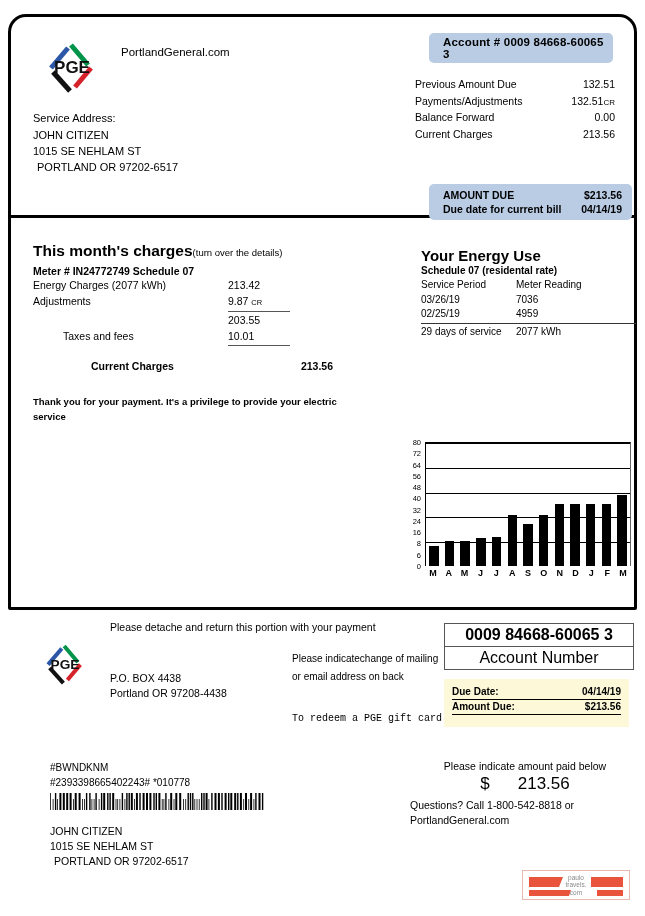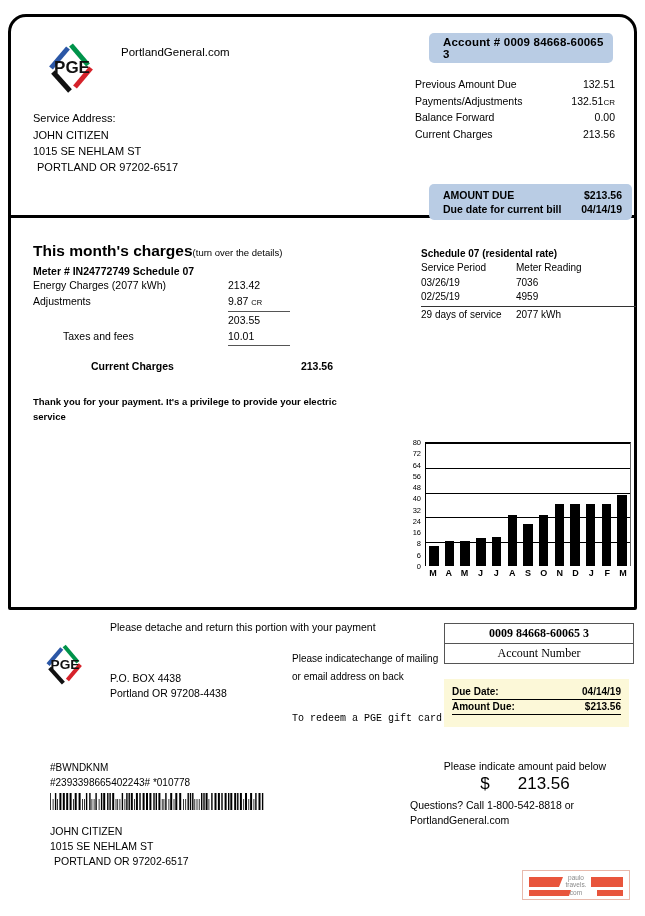--- a/index.html
+++ b/index.html
@@ -102,21 +102,21 @@
 
   
   .detach{ position:absolute; left:110px; top:621px; font-size:10.5px; }
   .stub-logo{ position:absolute; left:40px; top:638px; width:50px; height:50px; }
   .po-box{ position:absolute; left:110px; top:671px; font-size:10.5px; line-height:15px; }
   .indicate{ position:absolute; left:292px; top:650px; width:150px; font-size:10px; line-height:18px; }
   .giftcard{ position:absolute; left:292px; top:713px; font-size:10px;font-family:Liberation Mono, monospace; }
 
   .acctnum-box{ position:absolute; left:444px; top:623px; width:190px; }
   .acctnum-box .top, .acctnum-box .bot{
-    border:1px solid #555; font-size:12px; text-align:center; padding:2px 0;font-family:Liberation Serif, serif;
+    border:1px solid #555; font-size:16px; text-align:center; padding:2px 0;
   }
   .acctnum-box .top{ font-weight:bold; }
   .acctnum-box .bot{ border-top:none; }
 
   .duebox{
     position:absolute; left:444px; top:679px; width:185px; height:48px;
     background:#fcf8d8; padding:6px 8px 0 8px;
   }
   .duebox .row{ display:flex; justify-content:space-between; font-size:10px; font-weight:bold;
                 padding:1px 0 2px 0; }
@@ -230,20 +230,21 @@
 
     <div class="cc-row">
       <span class="lbl">Current Charges</span>
       <span class="val">213.56</span>
     </div>
 
     <div class="thanks">Thank you for your payment. It's a privilege to provide your electric service</div>
   </div>
 
   <div class="energy">
+    <h2>Your Energy Use</h2>
     <div class="mline">Schedule 07 (residental rate)</div>
     <div class="eu-row hdr">
       <span class="c1">Service Period</span>
       <span class="c2">Meter Reading</span>
     </div>
     <div class="eu-row">
       <span class="c1">03/26/19</span>
       <span class="c2">7036</span>
     </div>
     <div class="eu-row">

